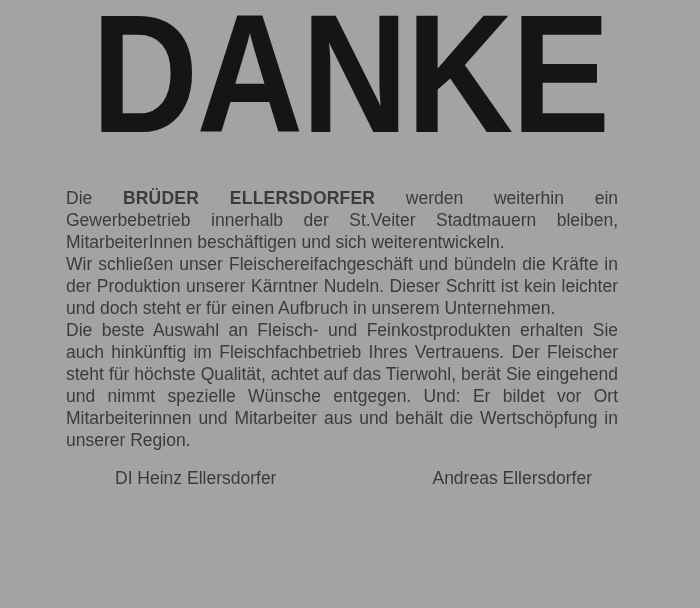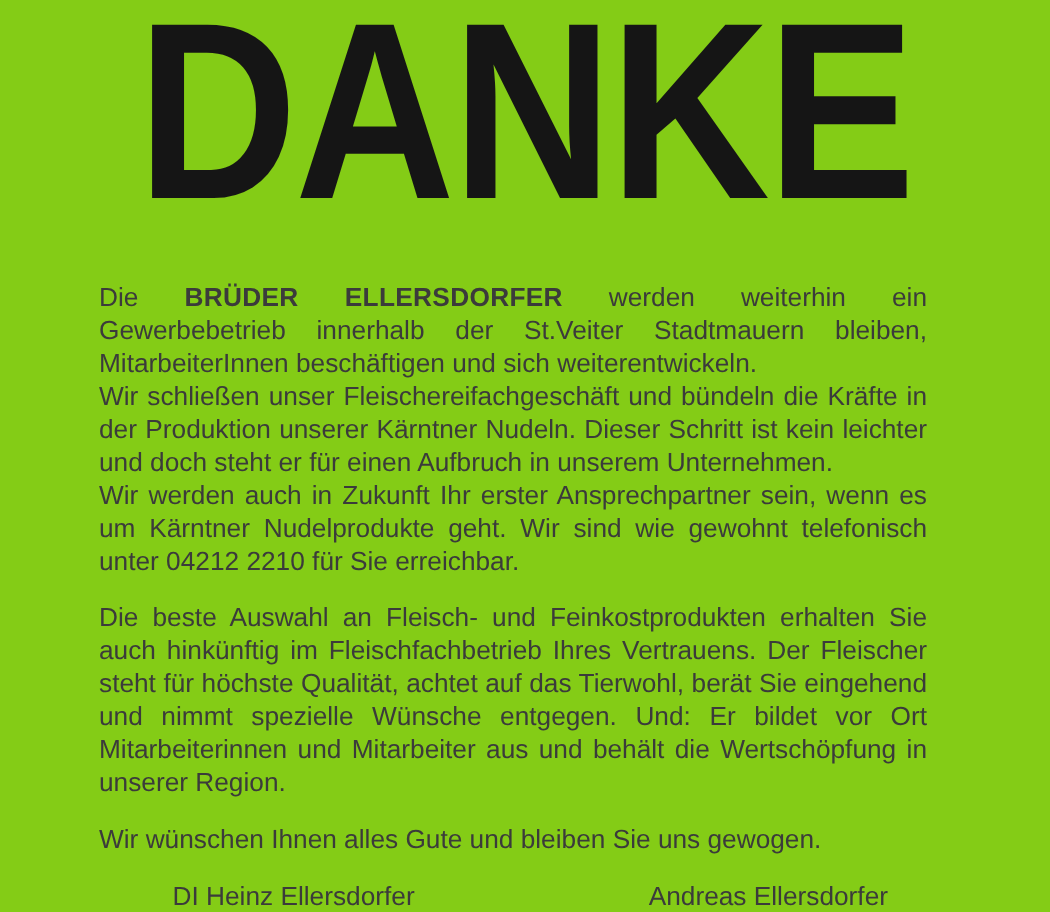--- a/index.html
+++ b/index.html
@@ -1,20 +1,20 @@
 <!DOCTYPE html>
 <html><head>
 <meta charset="utf-8">
 <style>
   html, body { margin: 0; padding: 0; background: #ffffff; }
   .page {
     position: relative;
     width: 700px;
     height: 608px;
-    background: #84cc16;
+    background: #a3a3a3;
     overflow: hidden;
     font-family: "Liberation Sans", sans-serif;
   }
   .headline {
     margin: -10px 0 0 0;
     font-size: 168px;
     font-weight: bold;
     line-height: 1;
     text-align: center;
     color: #151515;
@@ -53,28 +53,22 @@
 
   <h1 class="headline">DANKE</h1>
 
   <div class="body-text">
     <p>
       <span>Die </span><span class="company-name">BRÜDER ELLERSDORFER</span><span> werden weiterhin ein Gewerbebetrieb innerhalb der St.Veiter Stadtmauern bleiben, MitarbeiterInnen beschäftigen und sich weiterentwickeln.</span>
     </p>
     <p>
       <span>Wir schließen unser Fleischereifachgeschäft und bündeln die Kräfte in der Produktion unserer Kärntner Nudeln. Dieser Schritt ist kein leichter und doch steht er für einen Aufbruch in unserem Unternehmen.</span>
     </p>
-    <p class="gap-after">
-      <span>Wir werden auch in Zukunft Ihr erster Ansprechpartner sein, wenn es um Kärntner Nudelprodukte geht. Wir sind wie gewohnt telefonisch unter 04212 2210 für Sie erreichbar.</span>
-    </p>
     <p class="gap-after-lg">
       <span>Die beste Auswahl an Fleisch- und Feinkostprodukten erhalten Sie auch hinkünftig im Fleischfachbetrieb Ihres Vertrauens. Der Fleischer steht für höchste Qualität, achtet auf das Tierwohl, berät Sie eingehend und nimmt spezielle Wünsche entgegen. Und: Er bildet vor Ort Mitarbeiterinnen und Mitarbeiter aus und behält die Wertschöpfung in unserer Region.</span>
-    </p>
-    <p>
-      <span>Wir wünschen Ihnen alles Gute und bleiben Sie uns gewogen.</span>
     </p>
   </div>
 
   <div class="signatures">
     <div class="sig-row-1">
       <span class="sig-left">DI Heinz Ellersdorfer</span>
       <span class="sig-right">Andreas Ellersdorfer</span>
     </div>
 
   </div>

